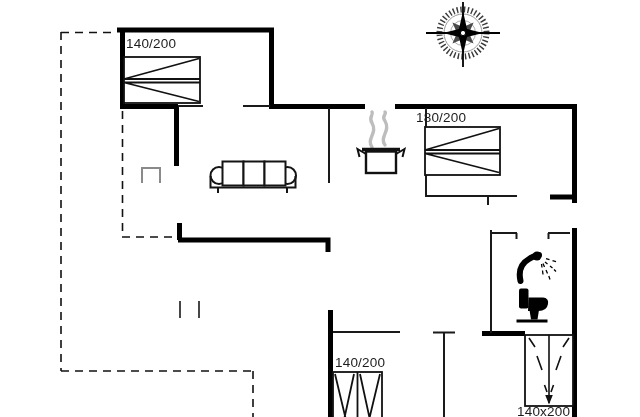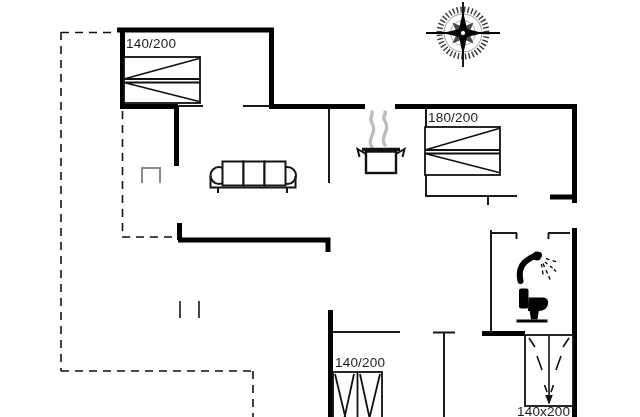--- a/index.html
+++ b/index.html
@@ -94,19 +94,19 @@
       <circle cx="463" cy="33" r="12.5" fill="none" stroke="#aaaaaa" stroke-width="1"></circle>
       <polygon points="473.6,22.4 469,33 473.6,43.6 463,39 452.4,43.6 457,33 452.4,22.4 463,27" fill="#4a4a4a"></polygon>
       <path d="M463,2 V67 M426,33 H500" fill="none" stroke="#000000" stroke-width="1.8"></path>
       <polygon points="463,11 467,29 483,33 467,37 463,55 459,37 443,33 459,29" fill="#000000"></polygon>
       <circle cx="463" cy="33" r="2.6" fill="#ffffff" stroke="#000000" stroke-width="1"></circle>
     </g>
   </svg>
 
   <div class="lbl" style="left:126px;top:36px">140/200</div>
 
-  <div class="lbl" style="left:428px;top:110px">180/200</div>
+  <div class="lbl" style="left:416px;top:110px">180/200</div>
 
   <div class="lbl" style="left:335px;top:355px">140/200</div>
 
   <div class="lbl" style="left:517px;top:404px">140x200</div>
 
 </div>
 
 </body></html>

